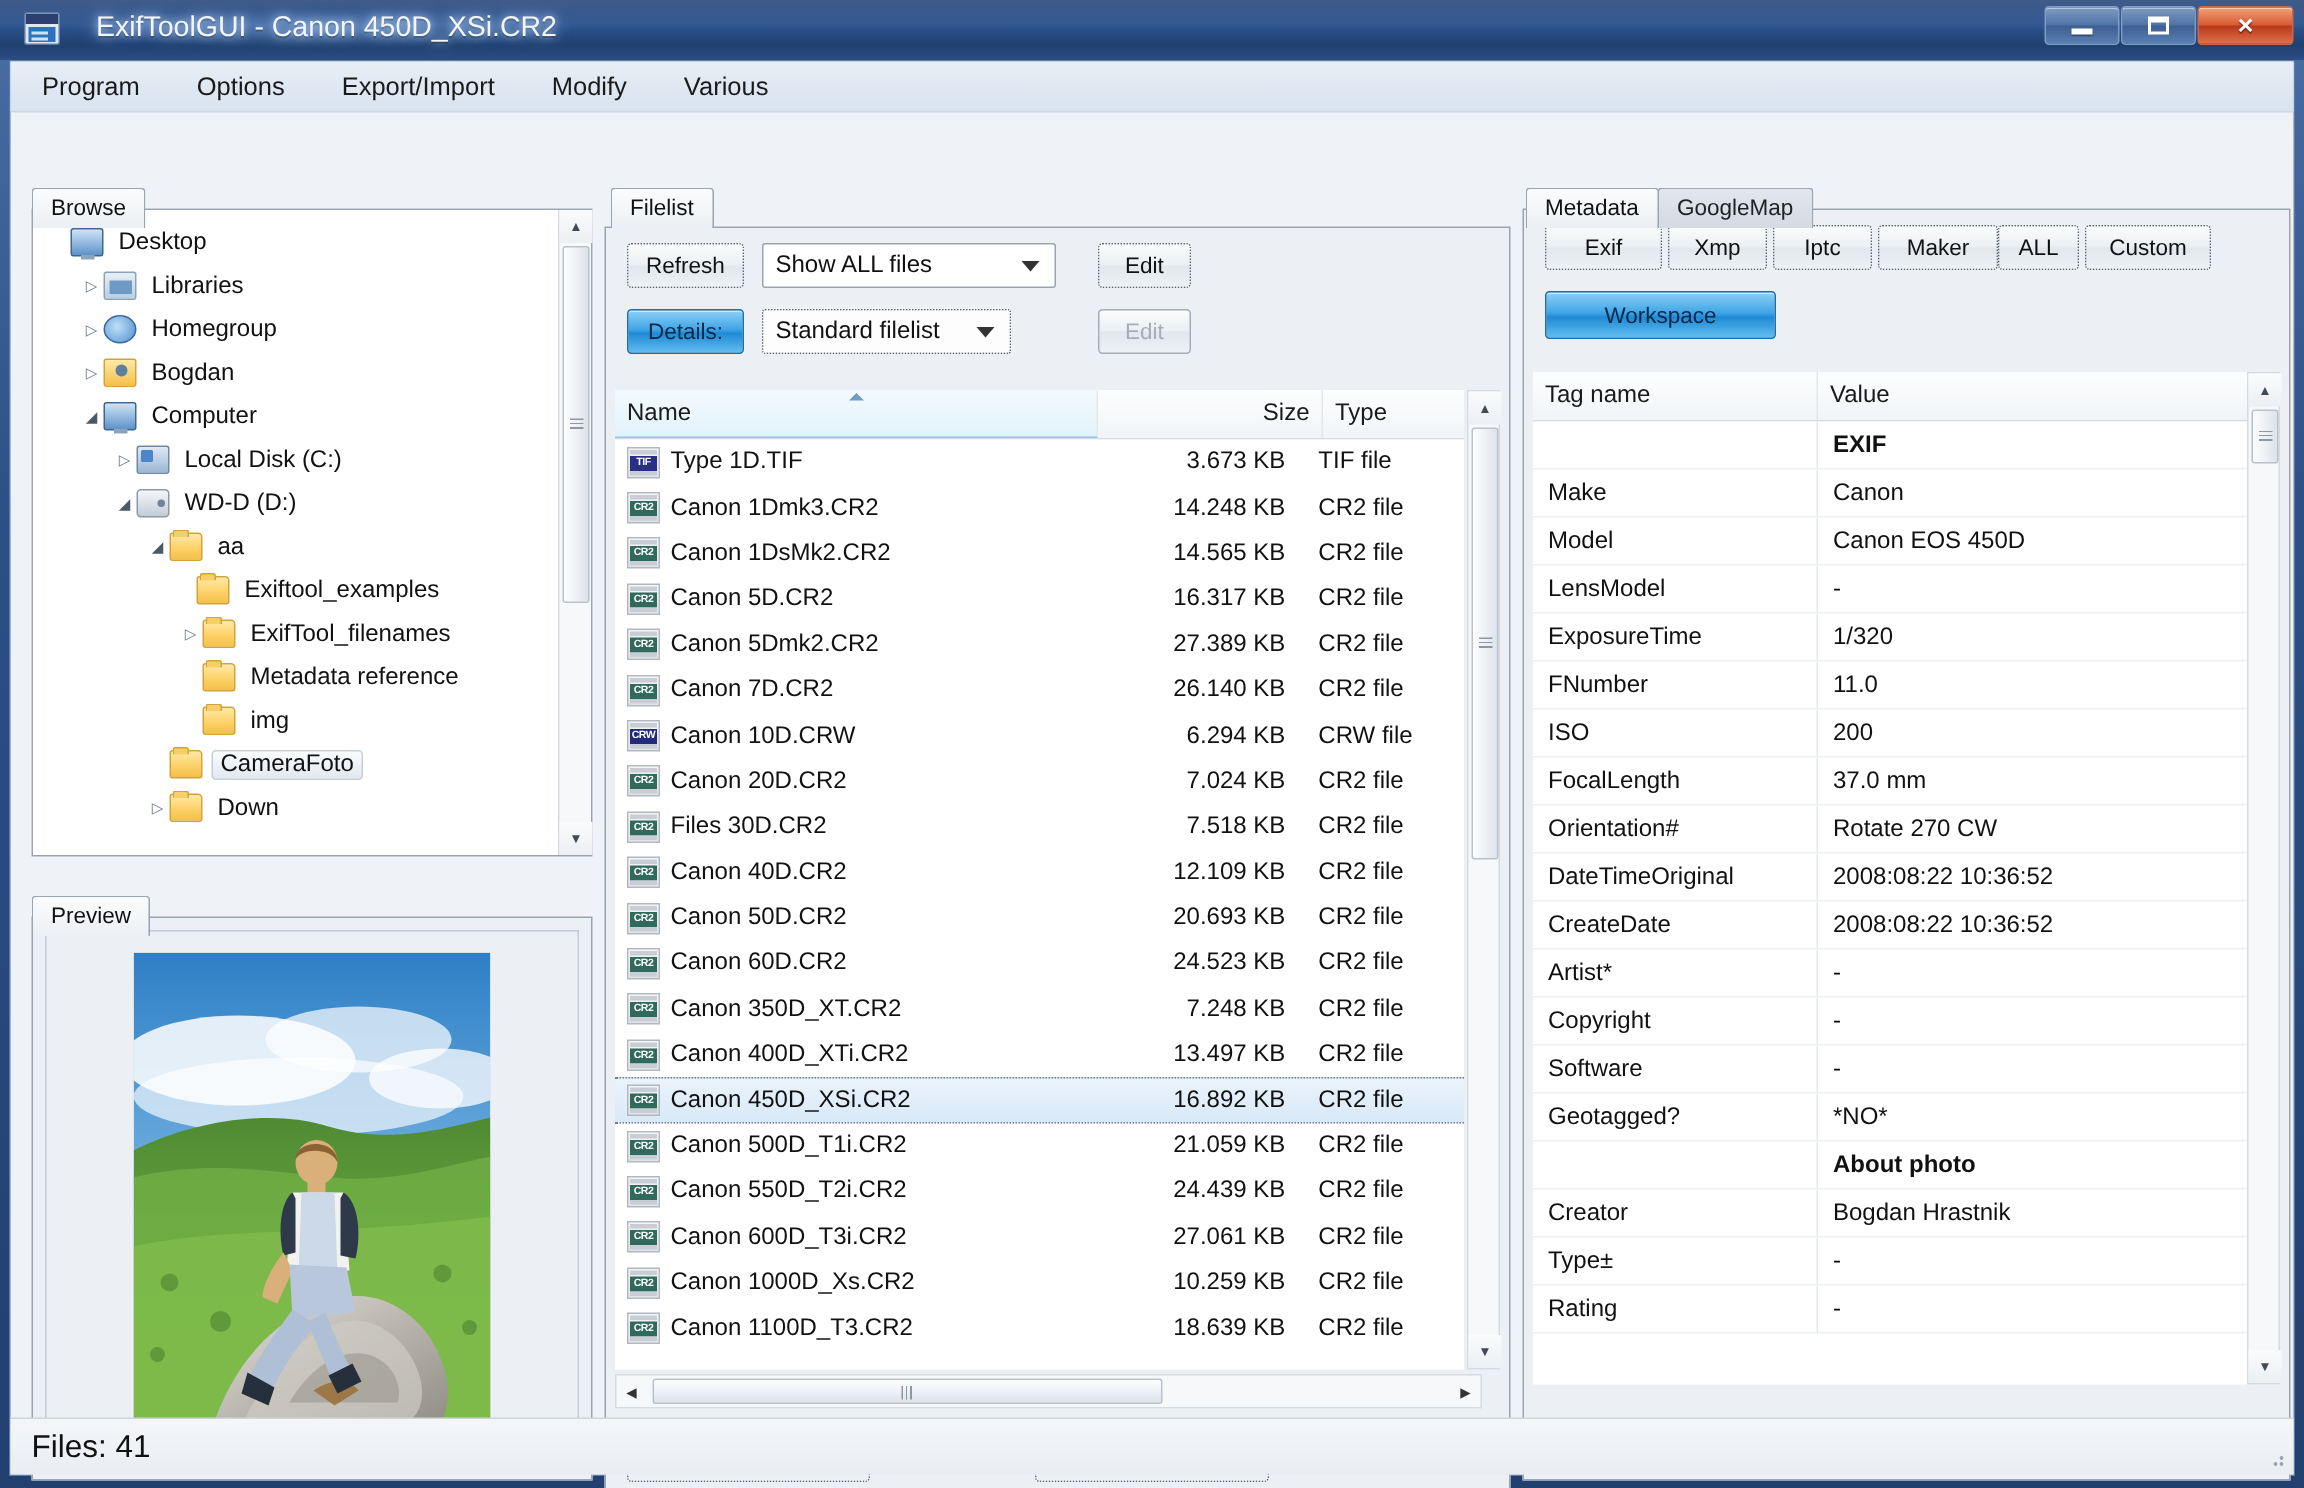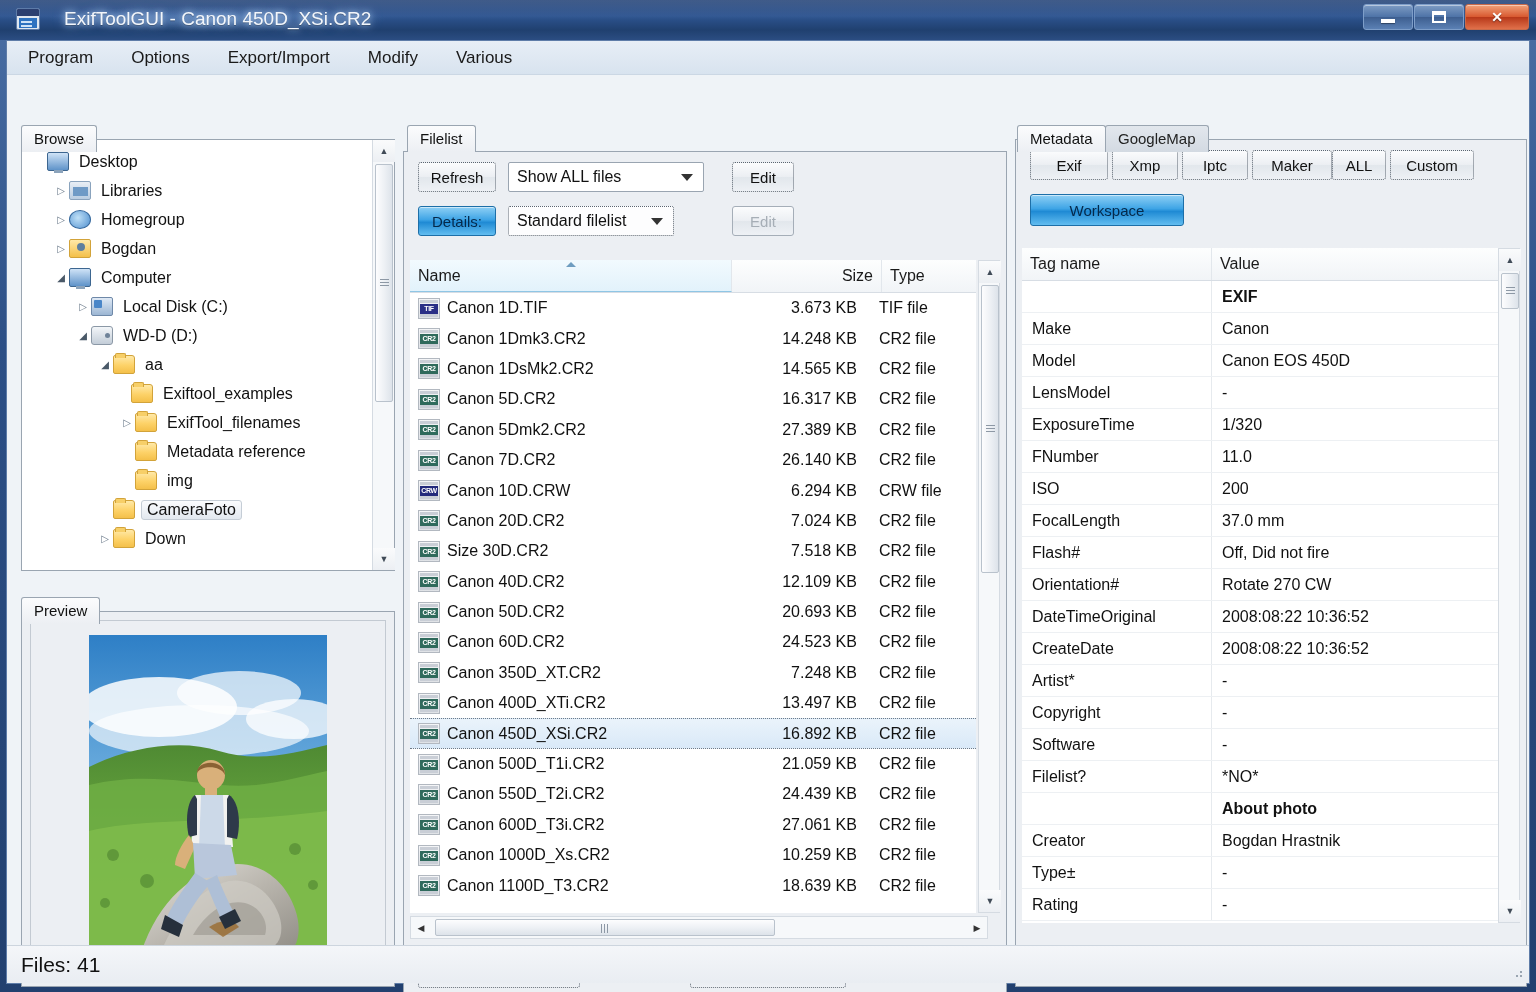--- a/index.html
+++ b/index.html
@@ -457,21 +457,21 @@
           <span>Type</span>
         </div>
       </div>
 
       <div class="fl-rows" id="fl-rows" style="left:6px; top:141px; width:566px; height:620px;">
           <div class="fl-row">
             <div class="fl-name">
               <span class="ficon tif">
                 <span class="tag">TIF</span>
               </span>
-              <span>Canon 1D.TIF</span>
+              <span>Type 1D.TIF</span>
             </div>
             <div class="fl-size">3.673 KB</div>
             <div class="fl-type">TIF file</div>
           </div>
           <div class="fl-row">
             <div class="fl-name">
               <span class="ficon cr2">
                 <span class="tag">CR2</span>
               </span>
               <span>Canon 1Dmk3.CR2</span>
@@ -537,21 +537,21 @@
               <span>Canon 20D.CR2</span>
             </div>
             <div class="fl-size">7.024 KB</div>
             <div class="fl-type">CR2 file</div>
           </div>
           <div class="fl-row">
             <div class="fl-name">
               <span class="ficon cr2">
                 <span class="tag">CR2</span>
               </span>
-              <span>Size 30D.CR2</span>
+              <span>Files 30D.CR2</span>
             </div>
             <div class="fl-size">7.518 KB</div>
             <div class="fl-type">CR2 file</div>
           </div>
           <div class="fl-row">
             <div class="fl-name">
               <span class="ficon cr2">
                 <span class="tag">CR2</span>
               </span>
               <span>Canon 40D.CR2</span>
@@ -728,24 +728,20 @@
           </div>
           <div class="md-row">
             <div class="md-tag">ISO</div>
             <div class="md-val">200</div>
           </div>
           <div class="md-row">
             <div class="md-tag">FocalLength</div>
             <div class="md-val">37.0 mm</div>
           </div>
           <div class="md-row">
-            <div class="md-tag">Flash#</div>
-            <div class="md-val">Off, Did not fire</div>
-          </div>
-          <div class="md-row">
             <div class="md-tag">Orientation#</div>
             <div class="md-val">Rotate 270 CW</div>
           </div>
           <div class="md-row">
             <div class="md-tag">DateTimeOriginal</div>
             <div class="md-val">2008:08:22 10:36:52</div>
           </div>
           <div class="md-row">
             <div class="md-tag">CreateDate</div>
             <div class="md-val">2008:08:22 10:36:52</div>
@@ -756,21 +752,21 @@
           </div>
           <div class="md-row">
             <div class="md-tag">Copyright</div>
             <div class="md-val">-</div>
           </div>
           <div class="md-row">
             <div class="md-tag">Software</div>
             <div class="md-val">-</div>
           </div>
           <div class="md-row">
-            <div class="md-tag">Filelist?</div>
+            <div class="md-tag">Geotagged?</div>
             <div class="md-val">*NO*</div>
           </div>
           <div class="md-row section">
             <div class="md-tag"></div>
             <div class="md-val">About photo</div>
           </div>
           <div class="md-row">
             <div class="md-tag">Creator</div>
             <div class="md-val">Bogdan Hrastnik</div>
           </div>

